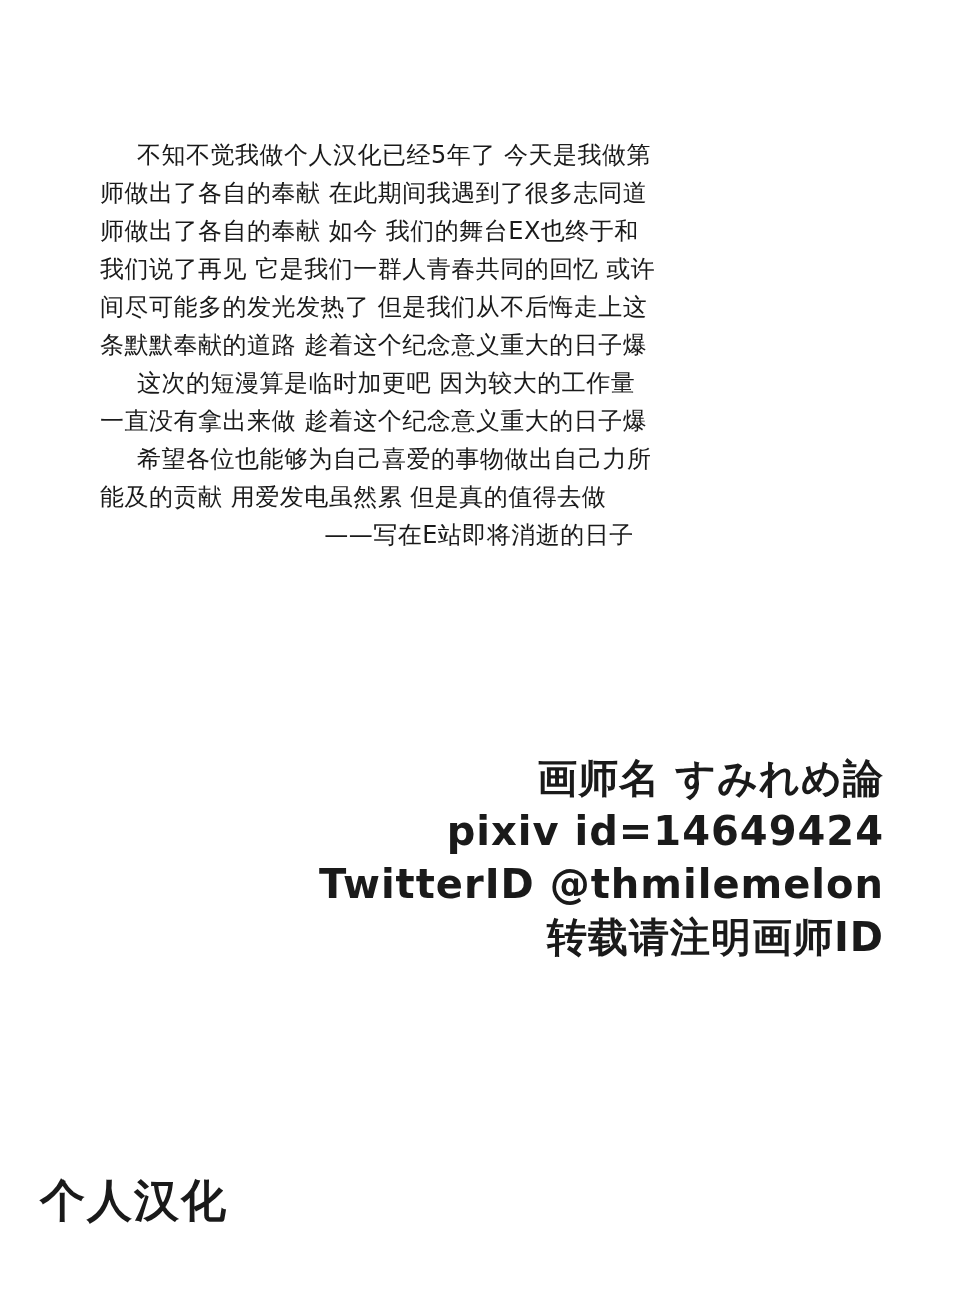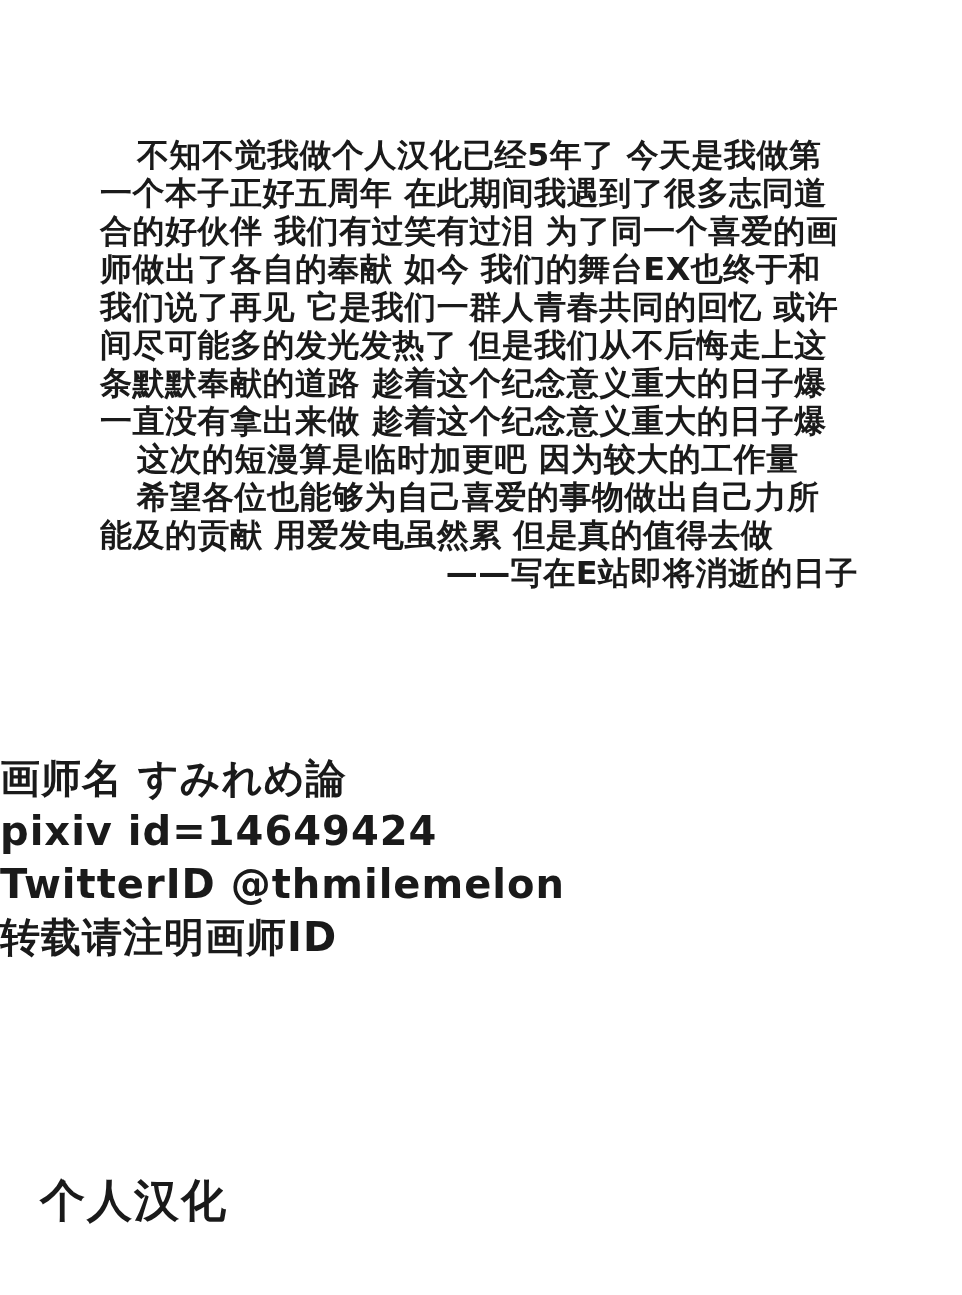--- a/index.html
+++ b/index.html
@@ -13,35 +13,35 @@
     position: relative;
     overflow: hidden;
     font-family: "DejaVu Sans", sans-serif;
     color: #1a1a1a;
   }
   .afterword {
     position: absolute;
     left: 100px;
     top: 136px;
     width: 762px;
-    font-size: 32px;
+    font-size: 24px;
     line-height: 38px;
-    font-weight: bold;
+    font-weight: normal;
     letter-spacing: 0.5px;
     white-space: nowrap;
   }
   .afterword .line { height: 38px; }
   .afterword .indent { padding-left: 37px; }
-  .afterword .signature { text-align: right; padding-right: 4px; }
+  .afterword .signature { text-align: center; padding-right: 4px; }
   .credits {
     position: absolute;
     left: 0;
     top: 752px;
     width: 884px;
-    text-align: left;
+    text-align: right;
     font-size: 40px;
     line-height: 53px;
     font-weight: bold;
     letter-spacing: 1px;
   }
   .footer {
     position: absolute;
     left: 34px;
     top: 1174px;
     font-size: 45px;
@@ -49,28 +49,27 @@
     font-weight: bold;
     letter-spacing: 2px;
   }
   .footer .line2 { padding-left: 6px; }
 </style>
 </head>
 <body>
 
 <div class="afterword">
   <div class="line indent">不知不觉我做个人汉化已经5年了 今天是我做第</div>
-  <div class="line">一个本子正好五周年 在此期间我遇到了很多志同道</div>
-  <div class="line">合的好伙伴 我们有过笑有过泪 为了同一个喜爱的画</div>
+  <div class="line">师做出了各自的奉献 在此期间我遇到了很多志同道</div>
   <div class="line">师做出了各自的奉献 如今 我们的舞台EX也终于和</div>
   <div class="line">我们说了再见 它是我们一群人青春共同的回忆 或许</div>
   <div class="line">间尽可能多的发光发热了 但是我们从不后悔走上这</div>
   <div class="line">条默默奉献的道路 趁着这个纪念意义重大的日子爆</div>
+  <div class="line indent">这次的短漫算是临时加更吧 因为较大的工作量</div>
   <div class="line">一直没有拿出来做 趁着这个纪念意义重大的日子爆</div>
-  <div class="line indent">这次的短漫算是临时加更吧 因为较大的工作量</div>
   <div class="line indent">希望各位也能够为自己喜爱的事物做出自己力所</div>
   <div class="line">能及的贡献 用爱发电虽然累 但是真的值得去做</div>
   <div class="line signature">——写在E站即将消逝的日子</div>
 </div>
 
 <div class="credits">
   <div>画师名 すみれめ論</div>
   <div>pixiv id=14649424</div>
   <div>TwitterID @thmilemelon</div>
   <div>转载请注明画师ID</div>

